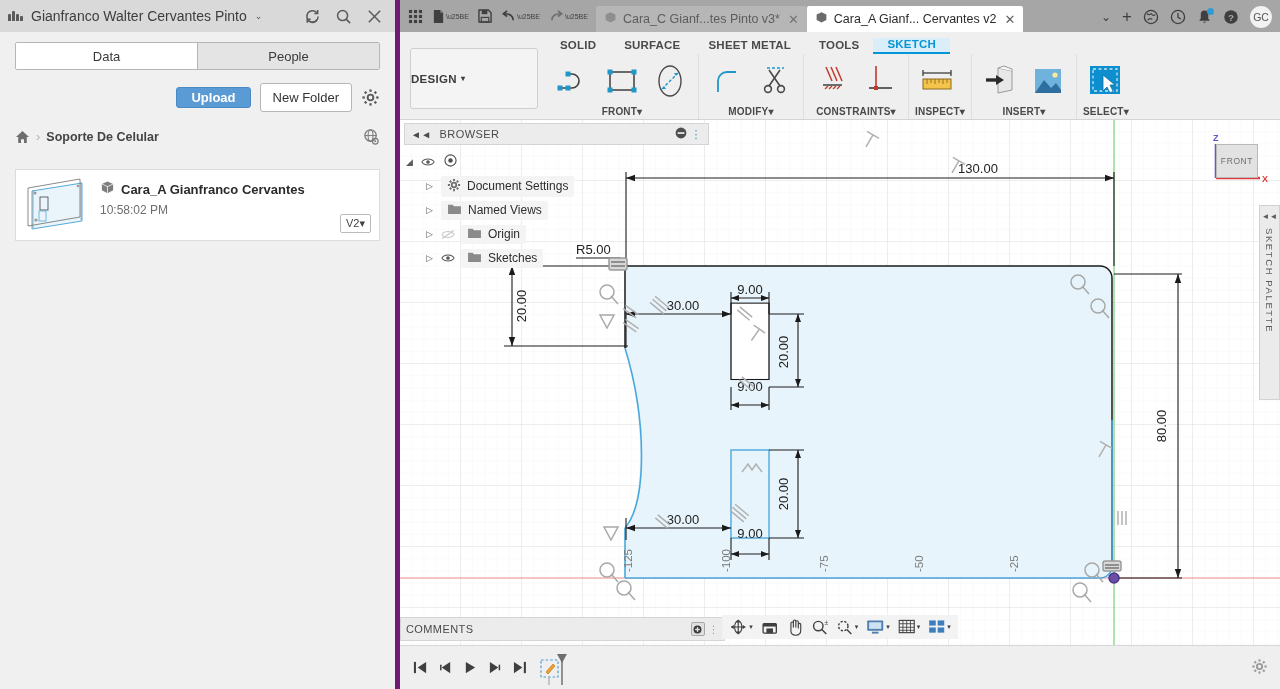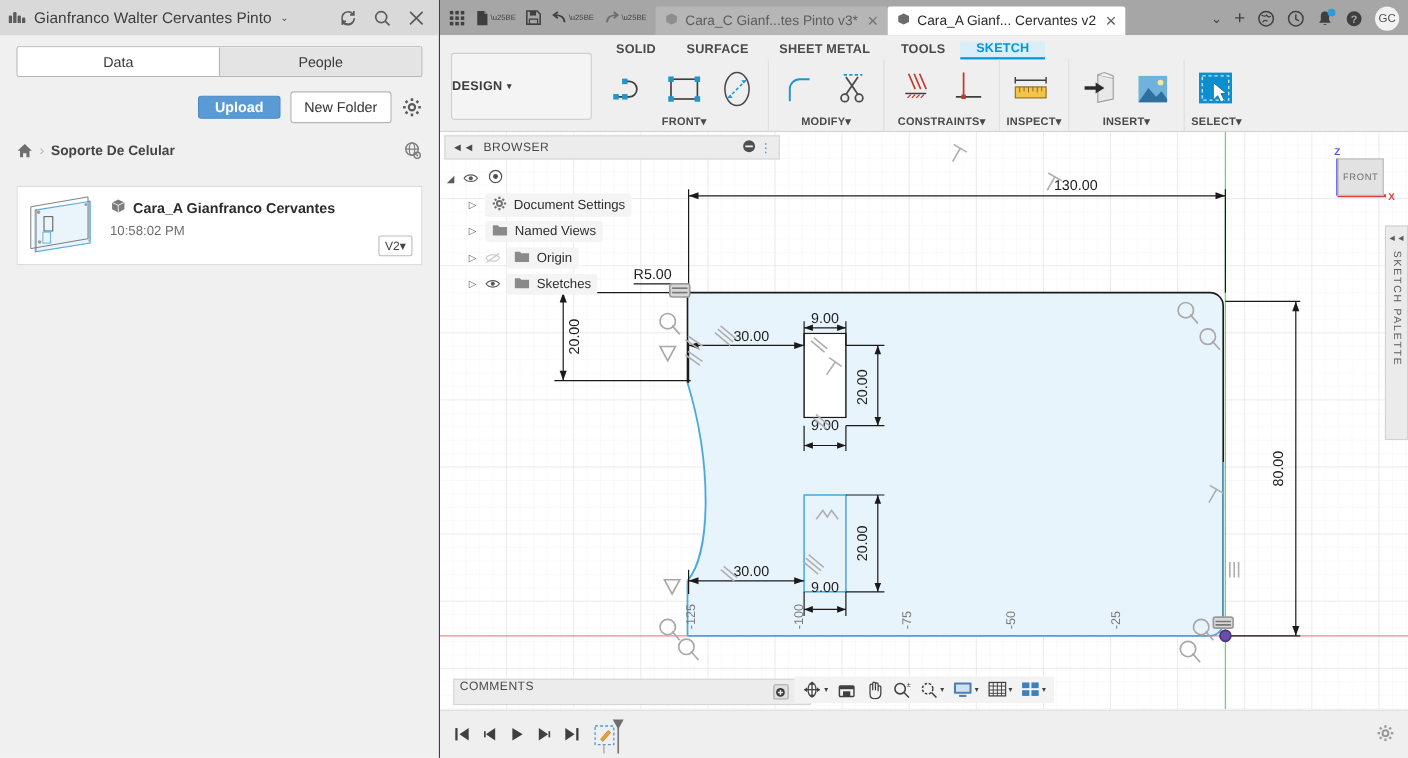--- a/index.html
+++ b/index.html
@@ -7,21 +7,21 @@
   body {
     font-family: "Liberation Sans", sans-serif;
     font-size: 12px;
     color:#333;
     background:#fff;
     -webkit-font-smoothing: antialiased;
   }
   .app { position:relative; width:1280px; height:689px; display:flex; }
 
   
-  .datapanel { width:400px; height:689px; background:#f0f0f0; border-right:1px solid #701a75;
+  .datapanel { width:400px; height:689px; background:#f0f0f0; border-right:5px solid #701a75;
                display:flex; flex-direction:column; }
   .dp-header { height:32px; background:#d9d9d9; display:flex; align-items:center; padding:0 8px; gap:8px; }
   .dp-people-ico { display:flex; align-items:flex-end; gap:1px; }
   .dp-people-ico i { display:block; background:#5b5b5b; width:3px; border-radius:1px 1px 0 0; }
   .dp-people-ico i:nth-child(1){height:7px;} .dp-people-ico i:nth-child(2){height:10px;}
   .dp-people-ico i:nth-child(3){height:7px;} .dp-people-ico i:nth-child(4){height:5px;}
   .dp-title { font-size:14px; color:#3d3d3d; flex:0 0 auto; white-space:nowrap; }
   .chev { font-size:9px; color:#555; }
   .dp-hdr-right { margin-left:auto; display:flex; align-items:center; gap:14px; padding-right:4px; }
   .ico-btn { color:#5a5a5a; cursor:pointer; display:flex; align-items:center; justify-content:center; }
@@ -112,22 +112,22 @@
              border:1px solid #b9b9b9; display:flex; align-items:center; justify-content:center;
              font-size:8.5px; color:#6e6e6e; letter-spacing:.6px; cursor:pointer; }
 
   
   .palette { position:absolute; right:0px; top:85px; width:21px; height:195px; background:#ebebeb;
              border:1px solid #d2d2d2; display:flex; flex-direction:column; align-items:center;
              padding-top:6px; gap:7px; cursor:pointer; }
   .palette .ptxt { writing-mode:vertical-rl; font-size:9.5px; letter-spacing:1.6px; color:#5c5c5c; }
 
   
-  .commentbar { position:absolute; left:12px; bottom:4px; width:325px; height:24px; background:#ececec;
-                border:1px solid #d5d5d5; display:flex; padding:0 5px;
+  .commentbar { position:absolute; left:0; bottom:4px; width:325px; height:24px; background:#ececec;
+                border:1px solid #d5d5d5; display:flex; align-items:center; padding:0 5px;
                 font-size:11px; color:#4a4a4a; letter-spacing:.4px; }
   .cb-right { margin-left:auto; display:flex; align-items:center; gap:4px; }
   .cb-sq { width:14px; height:14px; border:1px solid #a8a8a8; background:#e0e0e0; border-radius:2px;
            display:flex; align-items:center; justify-content:center; cursor:pointer; }
 
   
   .navbar { position:absolute; left:50%; transform:translateX(-50%); bottom:6px; height:24px;
             background:#f3f3f3; display:flex; align-items:center; gap:2px; padding:0 4px; }
   .navitem { display:flex; align-items:center; gap:1px; padding:2px 3px; cursor:pointer; border-radius:2px; }
 

